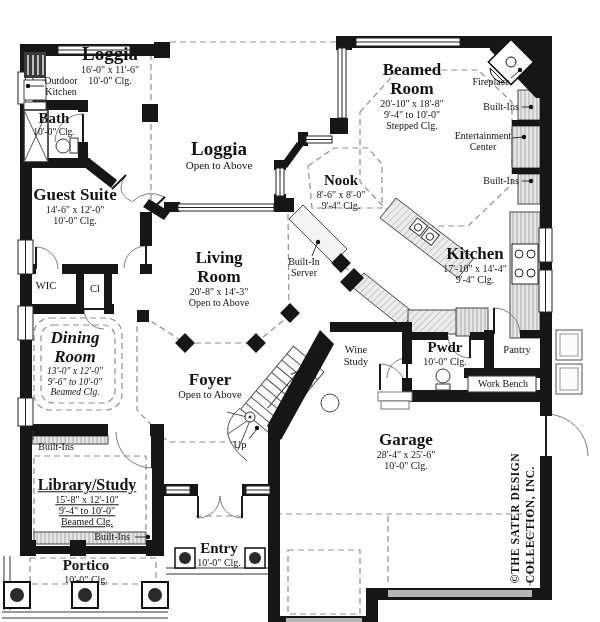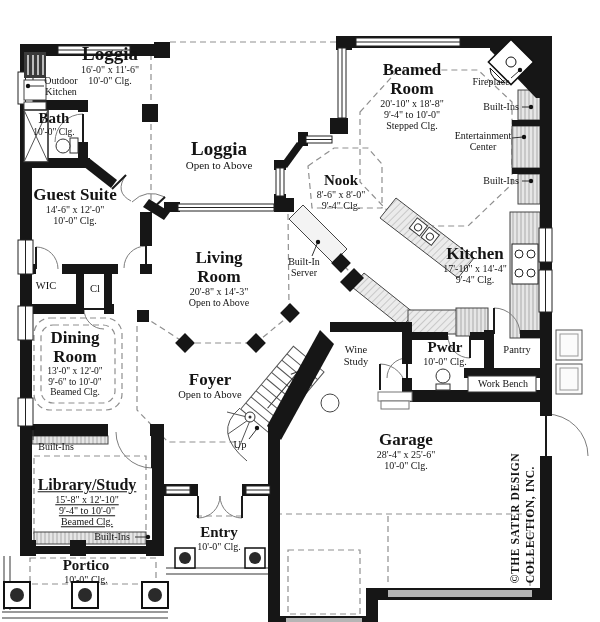--- a/index.html
+++ b/index.html
@@ -399,21 +399,21 @@
     <span class="dim">20'-8" x 14'-3"</span>
     <span class="dim">Open to Above</span>
   </div>
 
   <div class="lbl" style="left:475px;top:249px;">
     <span class="nm">Kitchen</span>
     <span class="dim">17'-10" x 14'-4"</span>
     <span class="dim">9'-4" Clg.</span>
   </div>
 
-  <div class="lbl" style="left:75px;top:347px;">
+  <div class="lbl" style="left:75px;top:347px;font-style:italic;">
     <span class="nm wrap" style="width:62px;">Dining Room</span>
     <span class="dim" style="font-size:9.5px;">13'-0" x 12'-0"</span>
     <span class="dim" style="font-size:9.5px;">9'-6" to 10'-0"</span>
     <span class="dim" style="font-size:9.5px;">Beamed Clg.</span>
   </div>
 
   <div class="lbl" style="left:210px;top:369px;">
     <span class="nm">Foyer</span>
     <span class="dim" style="font-size:10.5px;">Open to Above</span>
   </div>
@@ -441,21 +441,21 @@
     <span class="dim">10'-0" Clg.</span>
   </div>
 
   <div class="lbl" style="left:87px;top:486px;text-decoration:underline;">
     <span class="nm" style="font-size:16px;">Library/Study</span>
     <span class="dim">15'-8" x 12'-10"</span>
     <span class="dim">9'-4" to 10'-0"</span>
     <span class="dim">Beamed Clg.</span>
   </div>
 
-  <div class="lbl" style="left:219px;top:522px;">
+  <div class="lbl" style="left:219px;top:538px;">
     <span class="nm nm-md">Entry</span>
     <span class="dim">10'-0" Clg.</span>
   </div>
 
   <div class="lbl" style="left:86px;top:555px;">
     <span class="nm nm-md">Portico</span>
     <span class="dim">10'-0" Clg.</span>
   </div>
 
   <div class="lbl an" style="left:491px;top:66px;">

